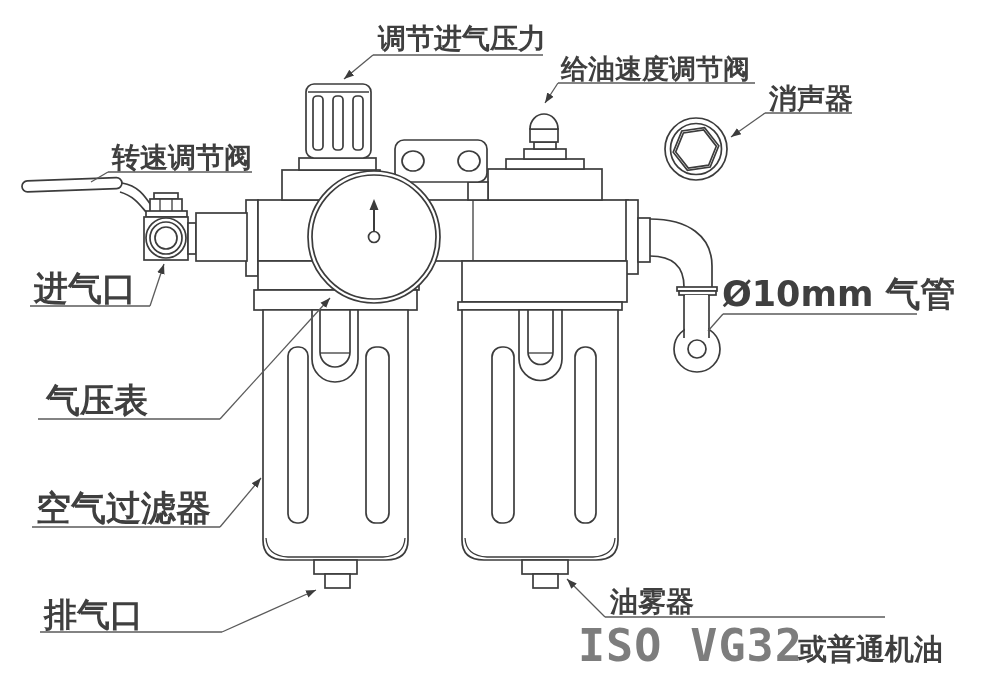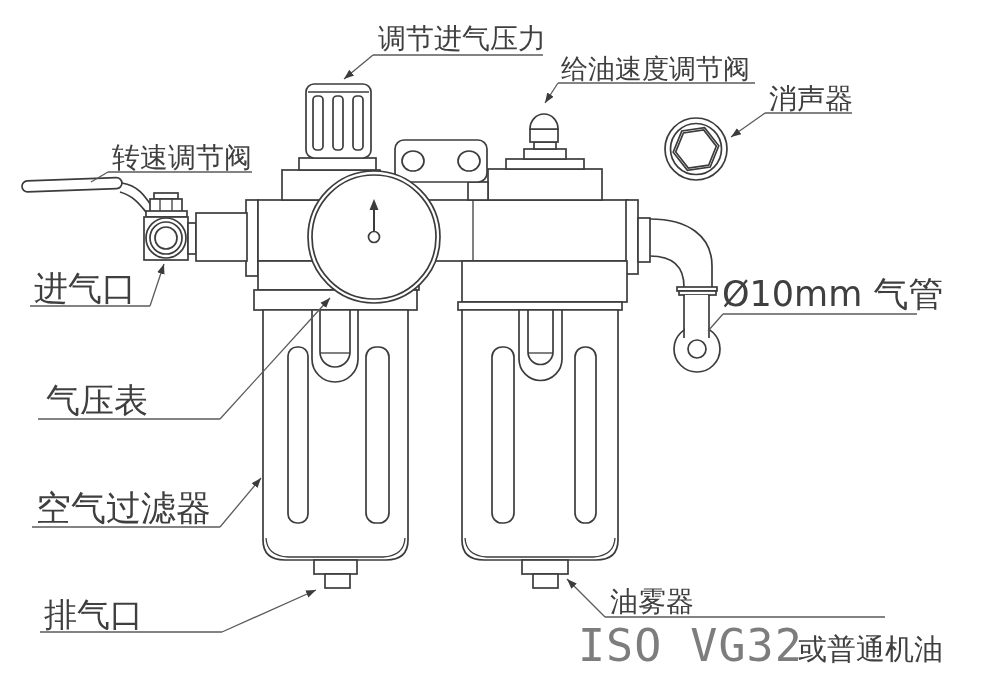--- a/index.html
+++ b/index.html
@@ -1,18 +1,19 @@
 <!DOCTYPE html>
 <html><head>
 <meta charset="utf-8">
 <style>
   html,body{margin:0;padding:0;background:#ffffff;}
   .stage{
     position:relative;width:981px;height:688px;background:#ffffff;overflow:hidden;
     font-family:"DejaVu Sans","Liberation Sans",sans-serif;
+    font-weight:bold;
   }
   svg{position:absolute;left:0;top:0;}
   .part{stroke:#3c3c3c;stroke-width:1.7;fill:#ffffff;}
   .part-nf{stroke:#3c3c3c;stroke-width:1.7;fill:none;}
   .thin{stroke:#3c3c3c;stroke-width:1.3;fill:none;}
   .leader{stroke:#5a5a5a;stroke-width:1.3;fill:none;}
   .lbl{fill:#3f3f3f;font-family:"DejaVu Sans","Liberation Sans",sans-serif;}
   .lbl-cad{fill:#7d7d7d;font-family:"DejaVu Sans Mono","Liberation Mono",monospace;}
 </style>
 </head>

